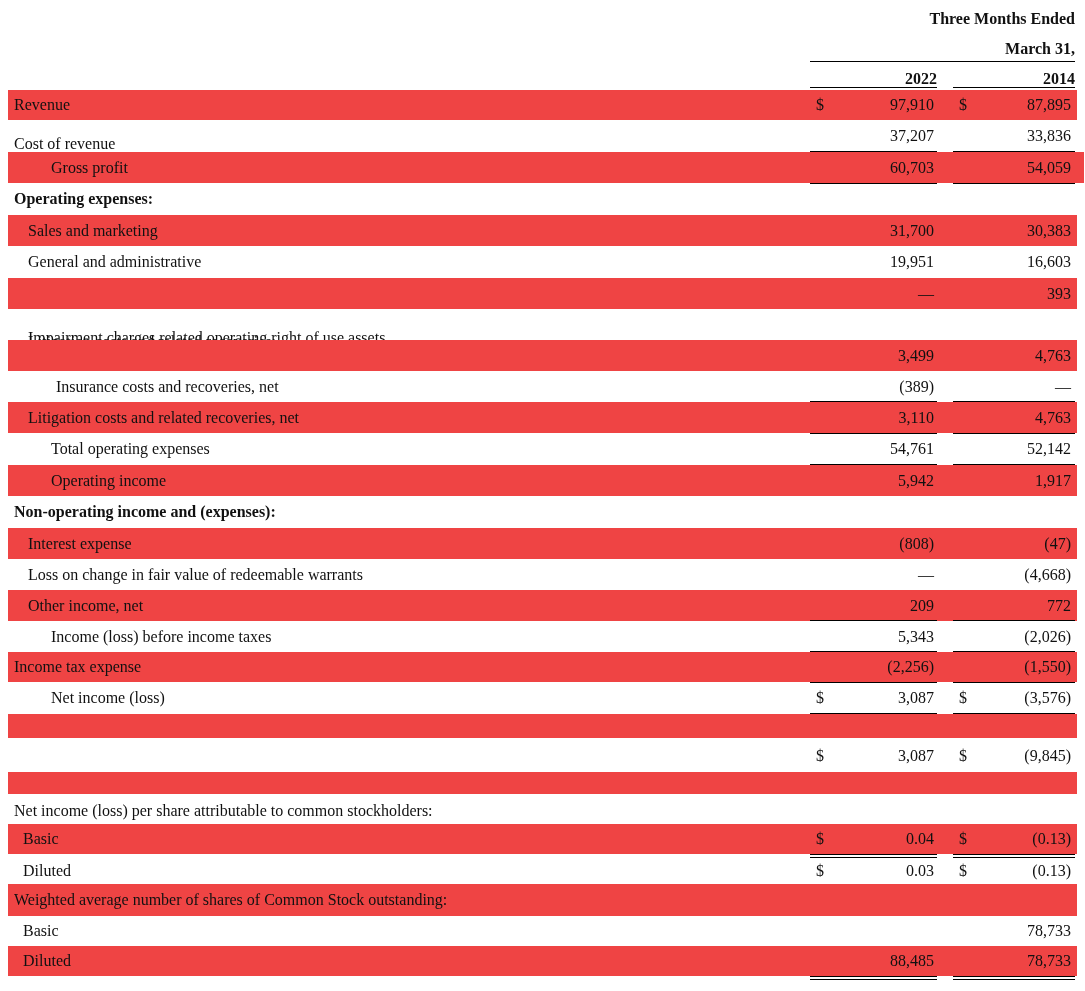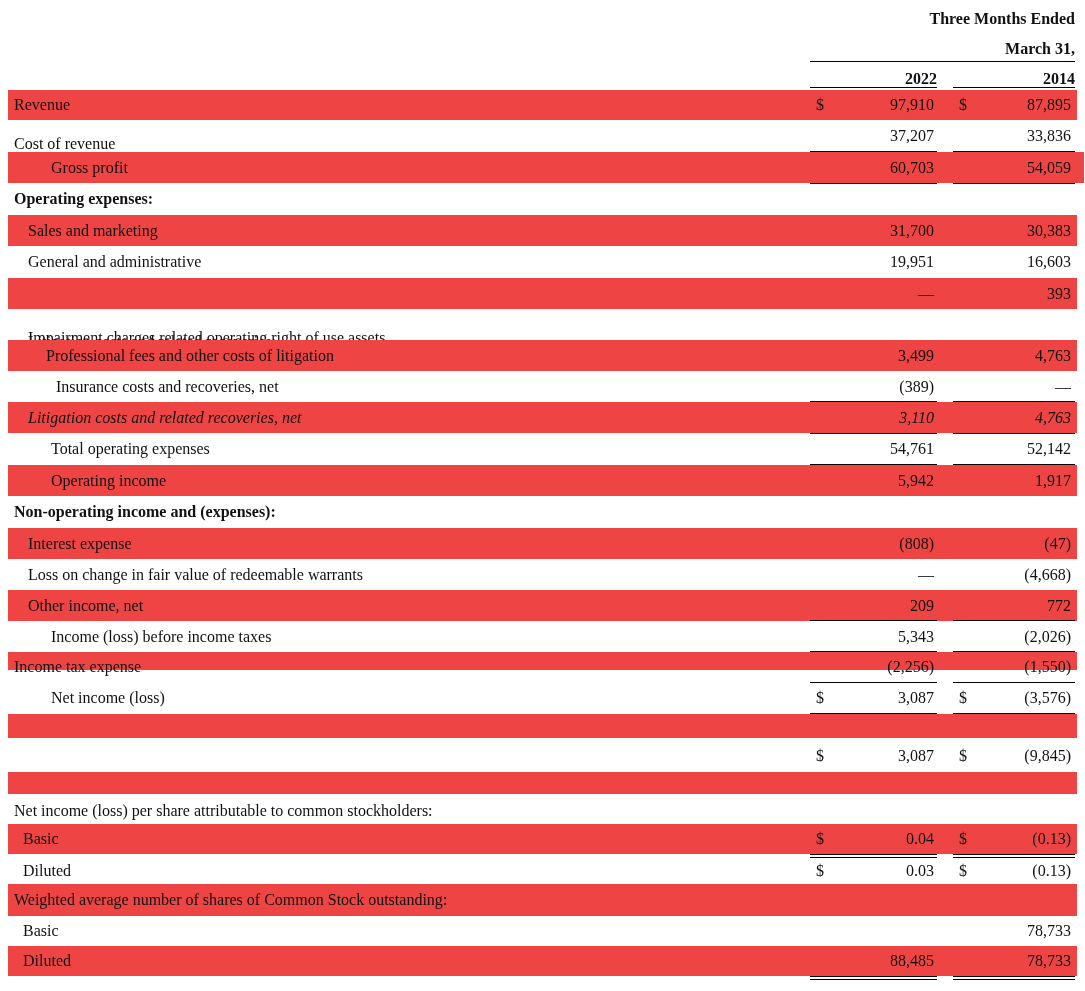--- a/index.html
+++ b/index.html
@@ -104,38 +104,37 @@
       <div class="cell c2">
         <span class="val">393</span>
       </div>
     </div>
     <div class="row" style="top: 310px; height: 24px; line-height: 30px; margin-top: 17px;">
       <span class="label" style="left: 20px;">Litigation costs and related recoveries:</span>
       <div class="cell c1"></div>
       <div class="cell c2"></div>
     </div>
     <div class="row shade" style="top: 340px; height: 31px; line-height: 31px;">
-      <span class="label" style="left: 38px;">Professional fees and other costs of litigation</span>
       <div class="cell c1">
         <span class="val">3,499</span>
       </div>
       <div class="cell c2">
         <span class="val">4,763</span>
       </div>
     </div>
     <div class="row" style="top: 371px; height: 31px; line-height: 31px;">
       <span class="label" style="left: 48px;">Insurance costs and recoveries, net</span>
       <div class="cell c1">
         <span class="val">(389)</span>
       </div>
       <div class="cell c2">
         <span class="val">—</span>
       </div>
     </div>
-    <div class="row shade" style="top: 402px; height: 31px; line-height: 31px; font-style: italic;">
+    <div class="row shade" style="top: 402px; height: 31px; line-height: 31px;">
       <span class="label" style="left: 20px;">Litigation costs and related recoveries, net</span>
       <div class="cell c1 rule-top" style="margin-top: -1px;">
         <span class="val">3,110</span>
       </div>
       <div class="cell c2 rule-top" style="margin-top: -1px;">
         <span class="val">4,763</span>
       </div>
     </div>
     <div class="row" style="top: 434px; height: 30px; line-height: 30px;">
       <span class="label" style="left: 43px;">Total operating expenses</span>
@@ -189,21 +188,21 @@
     </div>
     <div class="row" style="top: 621px; height: 31px; line-height: 31px;">
       <span class="label" style="left: 43px;">Income (loss) before income taxes</span>
       <div class="cell c1 rule-top" style="margin-top: -1px;">
         <span class="val">5,343</span>
       </div>
       <div class="cell c2 rule-top" style="margin-top: -1px;">
         <span class="val">(2,026)</span>
       </div>
     </div>
-    <div class="row shade" style="top: 652px; height: 18px; line-height: 30px;">
+    <div class="row shade" style="top: 652px; height: 30px; line-height: 30px;">
       <span class="label" style="left: 6px;">Income tax expense</span>
       <div class="cell c1 rule-top" style="margin-top: -1px;">
         <span class="val">(2,256)</span>
       </div>
       <div class="cell c2 rule-top" style="margin-top: -1px;">
         <span class="val">(1,550)</span>
       </div>
     </div>
     <div class="row" style="top: 683px; height: 30px; line-height: 30px;">
       <span class="label" style="left: 43px;">Net income (loss)</span>

